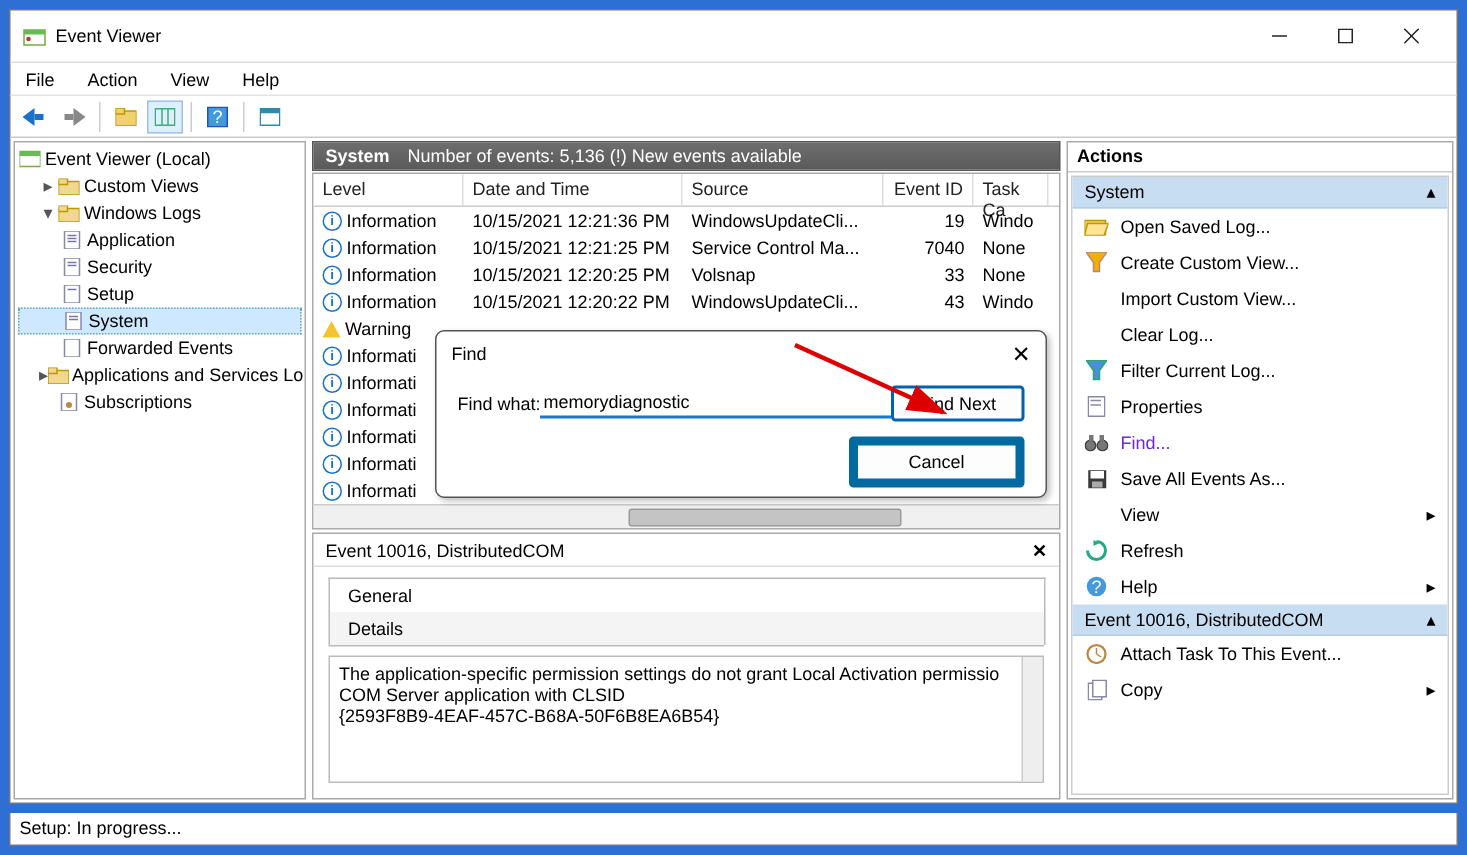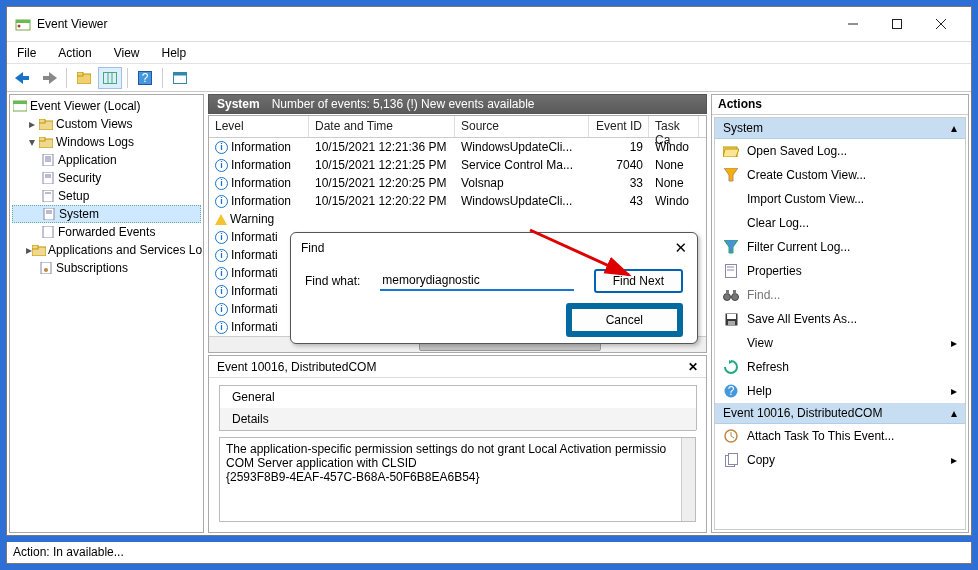--- a/index.html
+++ b/index.html
@@ -64,34 +64,34 @@
 .actions-body { flex: 1; border: 1px solid #ccc; margin: 2px; overflow: hidden; }
 .agroup { background: #c7ddf2; padding: 3px 8px; display: flex; align-items: center; border-bottom: 1px solid #b3cde4; }
 .agroup .tri { margin-left: auto; }
 .aitem { display: flex; align-items: center; padding: 4px 8px; gap: 8px; }
 .aitem .aicon { width: 16px; height: 16px; display: flex; align-items: center; justify-content: center; }
 .aitem .arr { margin-left: auto; }
 
 .statusbar { position: absolute; left: 6px; bottom: 6px; width: 966px; height: 22px; background: #fff; border: 1px solid #777; border-top: none; padding: 3px 6px; font-size: 12px; }
 
 
-.find { position: absolute; left: 290px; top: 232px; width: 408px; height: 112px; background: #fff; border: 1px solid #555; box-shadow: 2px 2px 4px rgba(0,0,0,0.25); border-radius: 6px; }
+.find { position: absolute; left: 290px; top: 220px; width: 408px; height: 112px; background: #fff; border: 1px solid #555; box-shadow: 2px 2px 4px rgba(0,0,0,0.25); border-radius: 6px; }
 .find-title { display: flex; align-items: center; height: 30px; padding: 0 10px; font-size: 12px; }
 .find-title .fx { margin-left: auto; font-size: 15px; cursor: pointer; }
-.find-body { padding: 6px 14px; display: flex; align-items: center; gap: 20px; }
+.find-body { padding: 6px 14px; display: flex; align-items: center; }
 .find-body input { flex: 1; border: none; border-bottom: 2px solid #1976d2; font-size: 12px; padding: 2px 2px; outline: none; }
 .fbtn { border: 6px solid #0369a1; border-radius: 3px; padding: 4px 34px; font-size: 12px; background: #fdfdfd; cursor: pointer; }
 .fbtn.primary { border: 2px solid #0063b1; padding: 3px 17px; }
 .find-foot { display: flex; justify-content: flex-end; padding: 4px 14px 10px; }
 
 
 .arrow { position: absolute; left: 525px; top: 225px; pointer-events: none; }
 .arrow svg { overflow: visible; }
 
-.grey { color: #737373; }
+.grey { color: #6d28d9; }
 </style>
 </head>
 <body>
 
 <div class="window">
   <div class="titlebar">
     <span class="appicon">
       <svg width="16" height="16">
           <rect x="1" y="4" width="14" height="10" fill="#fff" stroke="#7a4" stroke-width="1"></rect>
           <rect x="1" y="4" width="14" height="3" fill="#6b5"></rect>
@@ -535,21 +535,21 @@
               </svg>
             </span>
             <span>Copy</span>
             <span class="arr">▸</span>
           </div>
       </div>
     </div>
   </div>
 </div>
 
-<div class="statusbar"><span>Action:  In available...</span></div>
+<div class="statusbar"><span>Setup:  In progress...</span></div>
 
 <div class="find">
   <div class="find-title">
     <span>Find</span>
     <span class="fx">✕</span>
   </div>
   <div class="find-body">
     <span>Find what:</span>
     <input type="text" value="memorydiagnostic" style="">
     <button class="fbtn primary">Find Next</button>

